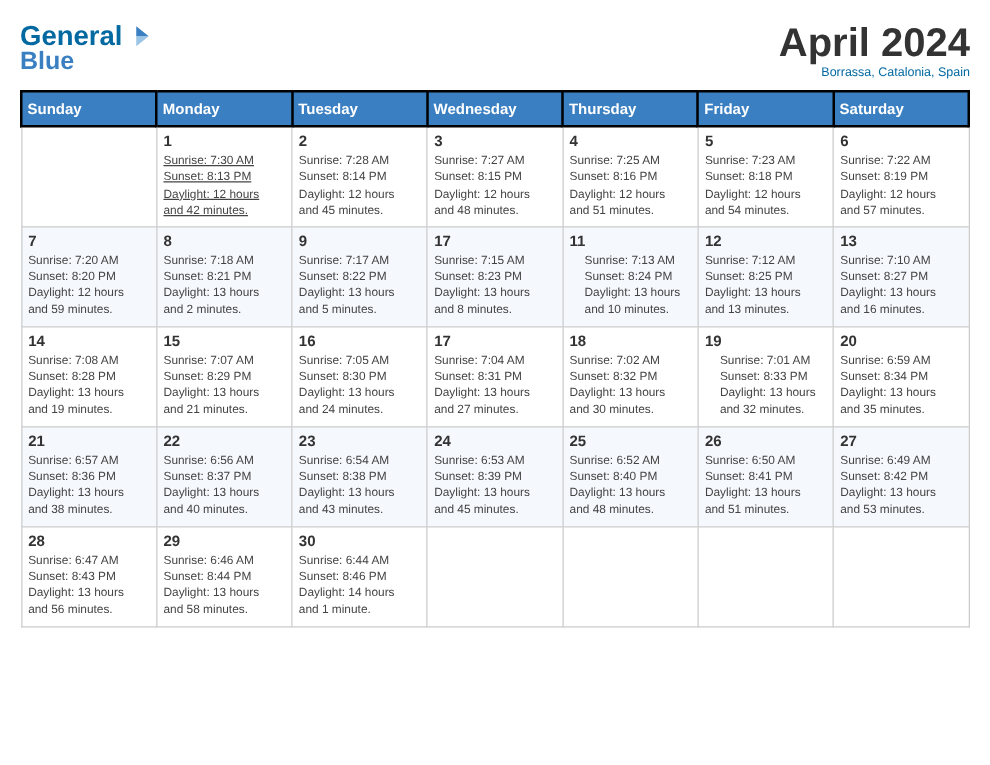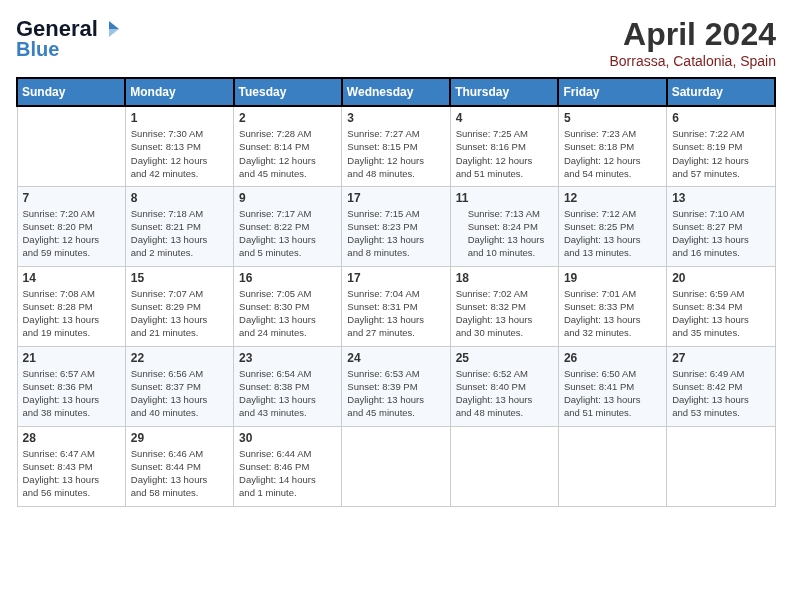--- a/index.html
+++ b/index.html
@@ -23,22 +23,22 @@
     }
     .title-area {
       text-align: right;
     }
     .month-title {
       font-size: 32px;
       font-weight: bold;
       color: #333;
     }
     .location {
-      font-size: 14px;
-      color: #7f1d1d;
+      font-size: 10px;
+      color: #0369a1;
       margin-left: 32px;
     }
     table {
       width: 100%;
       border-collapse: collapse;
       table-layout: fixed;
     }
     thead tr th {
       background-color: #3a7fc1;
       color: #fff;
@@ -77,21 +77,21 @@
     .empty-cell {
       background: #fff !important;
     }
   </style>
 </head>
 <body>
 
 <div class="header-area">
   <div class="logo">
     <div style="display:flex;align-items:center;">
-      <span style="font-size:22px;font-weight:bold;color:#0f172a;">General</span>
+      <span style="font-size:22px;font-weight:bold;color:#0369a1;">General</span>
       <svg width="20" height="20" viewBox="0 0 20 20" style="margin-left:1px;">
         <polygon points="10,2 20,10 10,10" fill="#3a7fc1"></polygon>
         <polygon points="10,10 20,10 10,18" fill="#5a9fd4" opacity="0.6"></polygon>
       </svg>
     </div>
     <span style="font-size:20px;font-weight:bold;color:#3a7fc1;margin-top:-4px;">Blue</span>
   </div>
   <div class="title-area">
     <div class="month-title">April 2024</div>
     <div class="location">Borrassa, Catalonia, Spain</div>
@@ -108,21 +108,21 @@
         <th>Thursday</th>
         <th>Friday</th>
         <th>Saturday</th>
       </tr>
   </thead>
   <tbody id="calendar-body">
       <tr>
         <td class="empty-cell"></td>
         <td>
           <span class="day-number">1</span>
-          <div class="day-info" style="white-space: pre-line;">Sunrise: 7:30 AM
+          <div class="day-info" style="white-space: pre-line; text-decoration: underline;">Sunrise: 7:30 AM
 Sunset: 8:13 PM
 Daylight: 12 hours
 and 42 minutes.</div>
         </td>
         <td>
           <span class="day-number">2</span>
           <div class="day-info" style="white-space: pre-line;">Sunrise: 7:28 AM
 Sunset: 8:14 PM
 Daylight: 12 hours
 and 45 minutes.</div>
@@ -238,21 +238,21 @@
         </td>
         <td>
           <span class="day-number">18</span>
           <div class="day-info" style="white-space: pre-line;">Sunrise: 7:02 AM
 Sunset: 8:32 PM
 Daylight: 13 hours
 and 30 minutes.</div>
         </td>
         <td>
           <span class="day-number">19</span>
-          <div class="day-info" style="white-space: pre-line;">Sunrise: 7:01 AM
+          <div class="day-info" style="white-space: pre-line; margin-left: 12px;">Sunrise: 7:01 AM
 Sunset: 8:33 PM
 Daylight: 13 hours
 and 32 minutes.</div>
         </td>
         <td>
           <span class="day-number">20</span>
           <div class="day-info" style="white-space: pre-line;">Sunrise: 6:59 AM
 Sunset: 8:34 PM
 Daylight: 13 hours
 and 35 minutes.</div>

